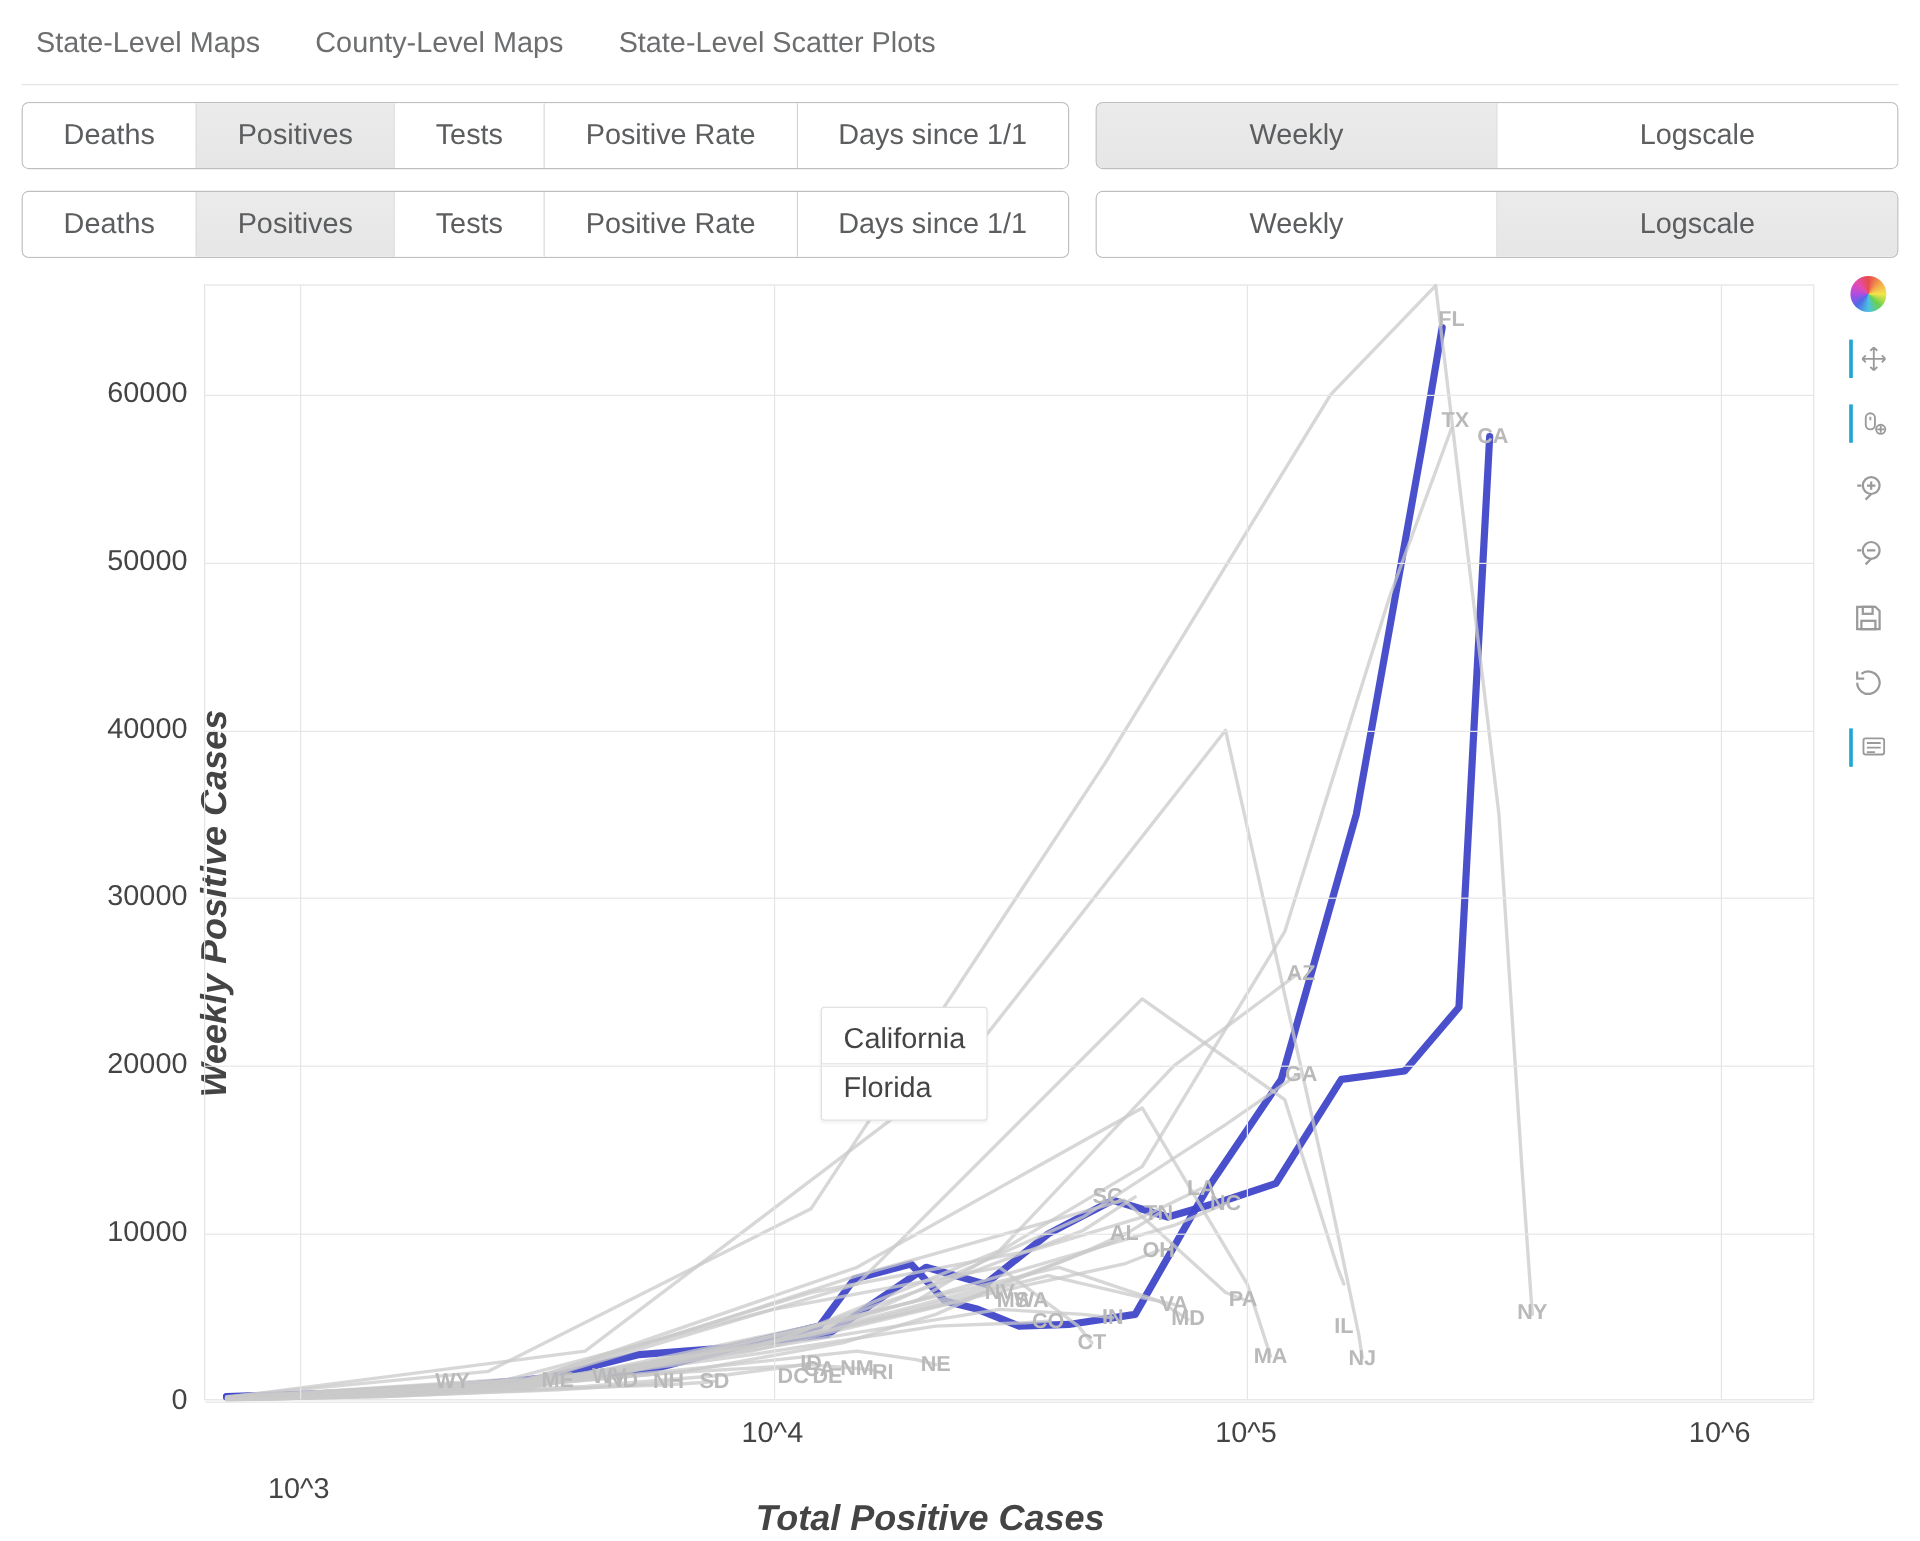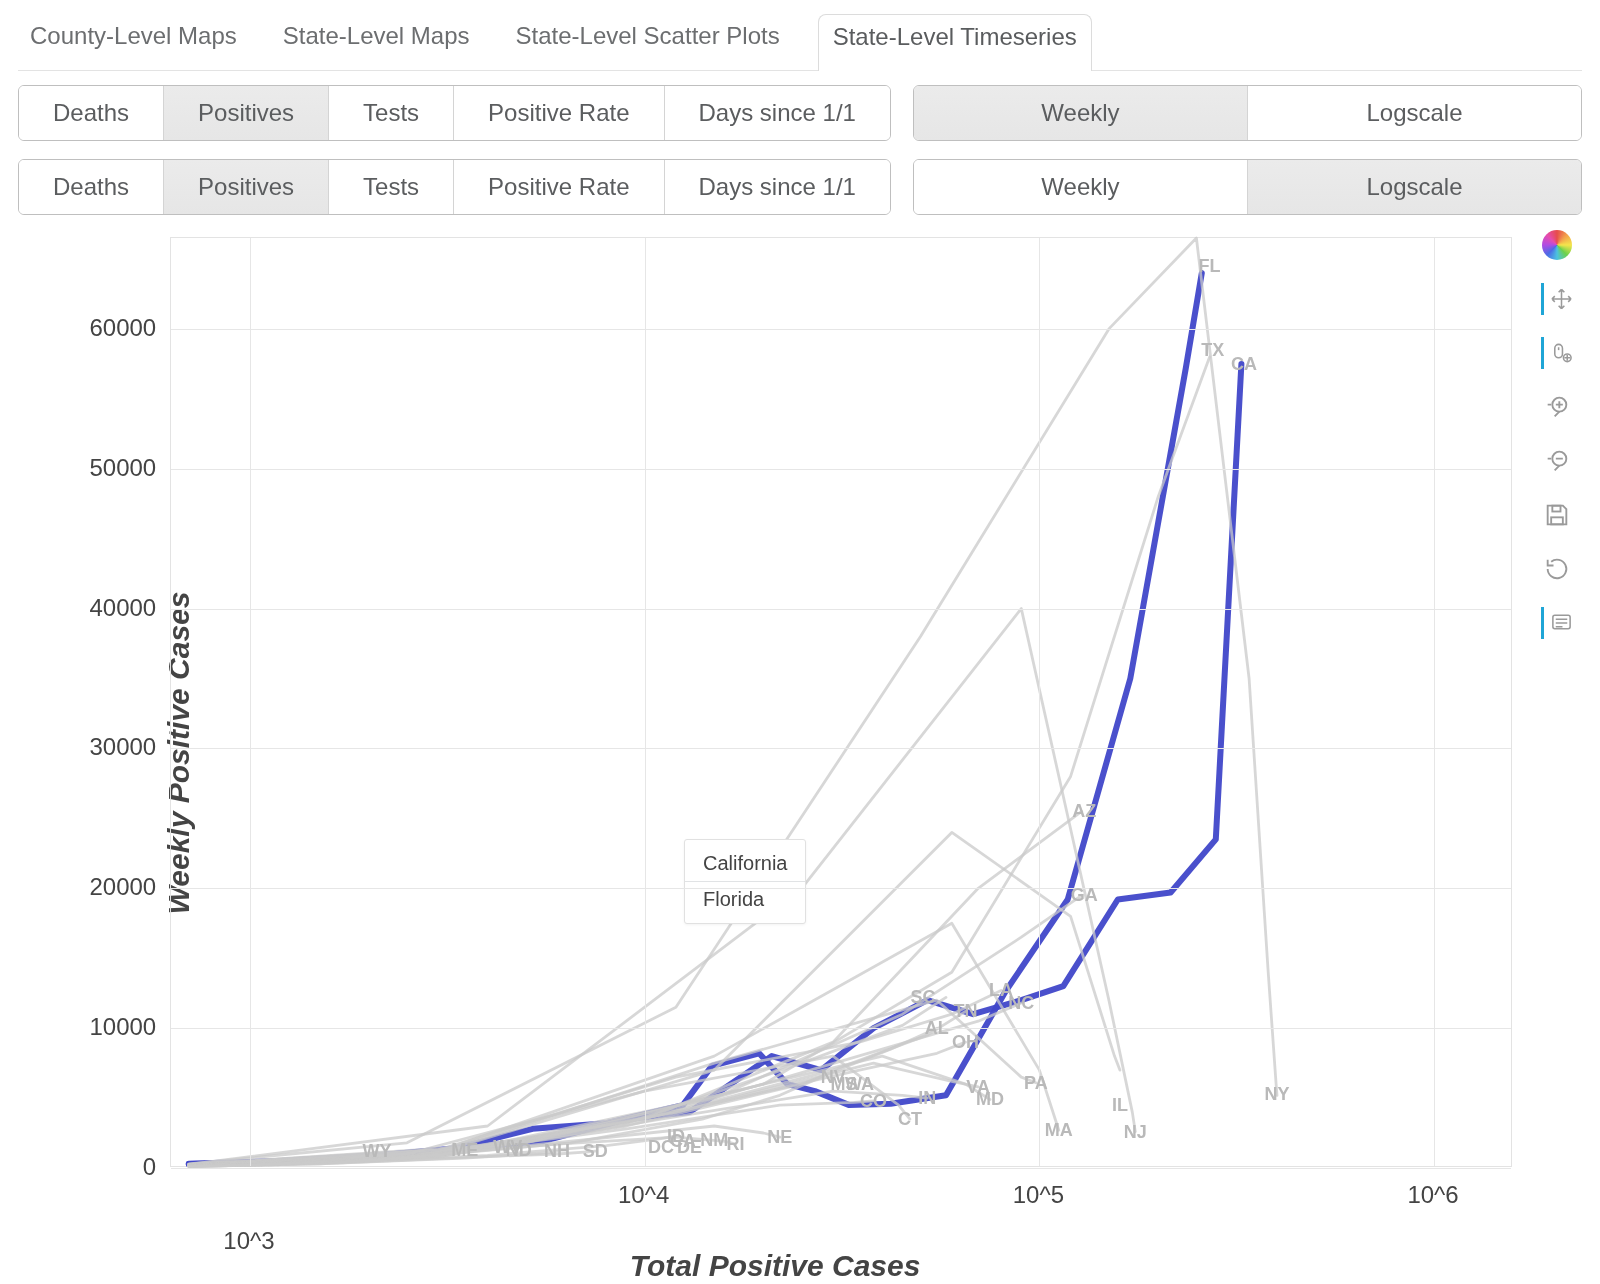--- a/index.html
+++ b/index.html
@@ -33,35 +33,34 @@
 .grid-h { position: absolute; left: 0; right: 0; height: 1px; background: #e6e6e6; }
 
 .ylab { position: absolute; left: 0; top: 50%; transform: translateY(-50%) rotate(-90deg); transform-origin: center; font-size: 30px; font-style: italic; font-weight: 700; color: #444; white-space: nowrap; }
 .xlab { position: absolute; left: 0; right: 0; bottom: 0; text-align: center; font-size: 30px; font-style: italic; font-weight: 700; color: #444; }
 .ytick { position: absolute; right: 1376px; font-size: 24px; color: #444; transform: translateY(-50%); }
 .xtick { position: absolute; top: 958px; font-size: 24px; color: #444; transform: translateX(-50%); }
 
 .lines-svg { position: absolute; left: 0; top: 0; width: 100%; height: 100%; overflow: visible; }
 .state-lab { position: absolute; font-size: 18px; font-weight: 600; color: #b9b9b9; transform: translate(-50%,-50%); white-space: nowrap; }
 
-.tooltip { position: absolute; background: #fff; border: 1px solid #e1e1e1; border-radius: 3px; padding: 6px 0; font-size: 20px; color: #444; box-shadow: 0 1px 3px rgba(0,0,0,.05); }
+.tooltip { position: absolute; background: #fff; border: 1px solid #e1e1e1; border-radius: 3px; padding: 6px 0; font-size: 24px; color: #444; box-shadow: 0 1px 3px rgba(0,0,0,.05); }
 .tooltip-row { padding: 6px 18px; }
 .tooltip-sep { height: 1px; background: #e1e3e5; margin: 0 0; }
 
 .bokeh-logo { width: 30px; height: 30px; border-radius: 50%; background: conic-gradient(#e64c4c, #f3a24c, #f4e54c, #6bd14c, #4cc2e0, #4c6be6, #b04ce3, #e64cae, #e64c4c); }
 </style>
 </head>
 <body>
 
 <div class="app">
   <div class="tabs">
+    <div class="tab">State-Level Maps</div>
     <div class="tab">County-Level Maps</div>
-    <div class="tab">State-Level Maps</div>
     <div class="tab">State-Level Scatter Plots</div>
-    <div class="tab active">State-Level Timeseries</div>
   </div>
 
   <div class="bars">
     <div class="bar">
       <div class="group">
         <div class="gbtn">Deaths</div>
         <div class="gbtn sel">Positives</div>
         <div class="gbtn">Tests</div>
         <div class="gbtn">Positive Rate</div>
         <div class="gbtn">Days since 1/1</div>

